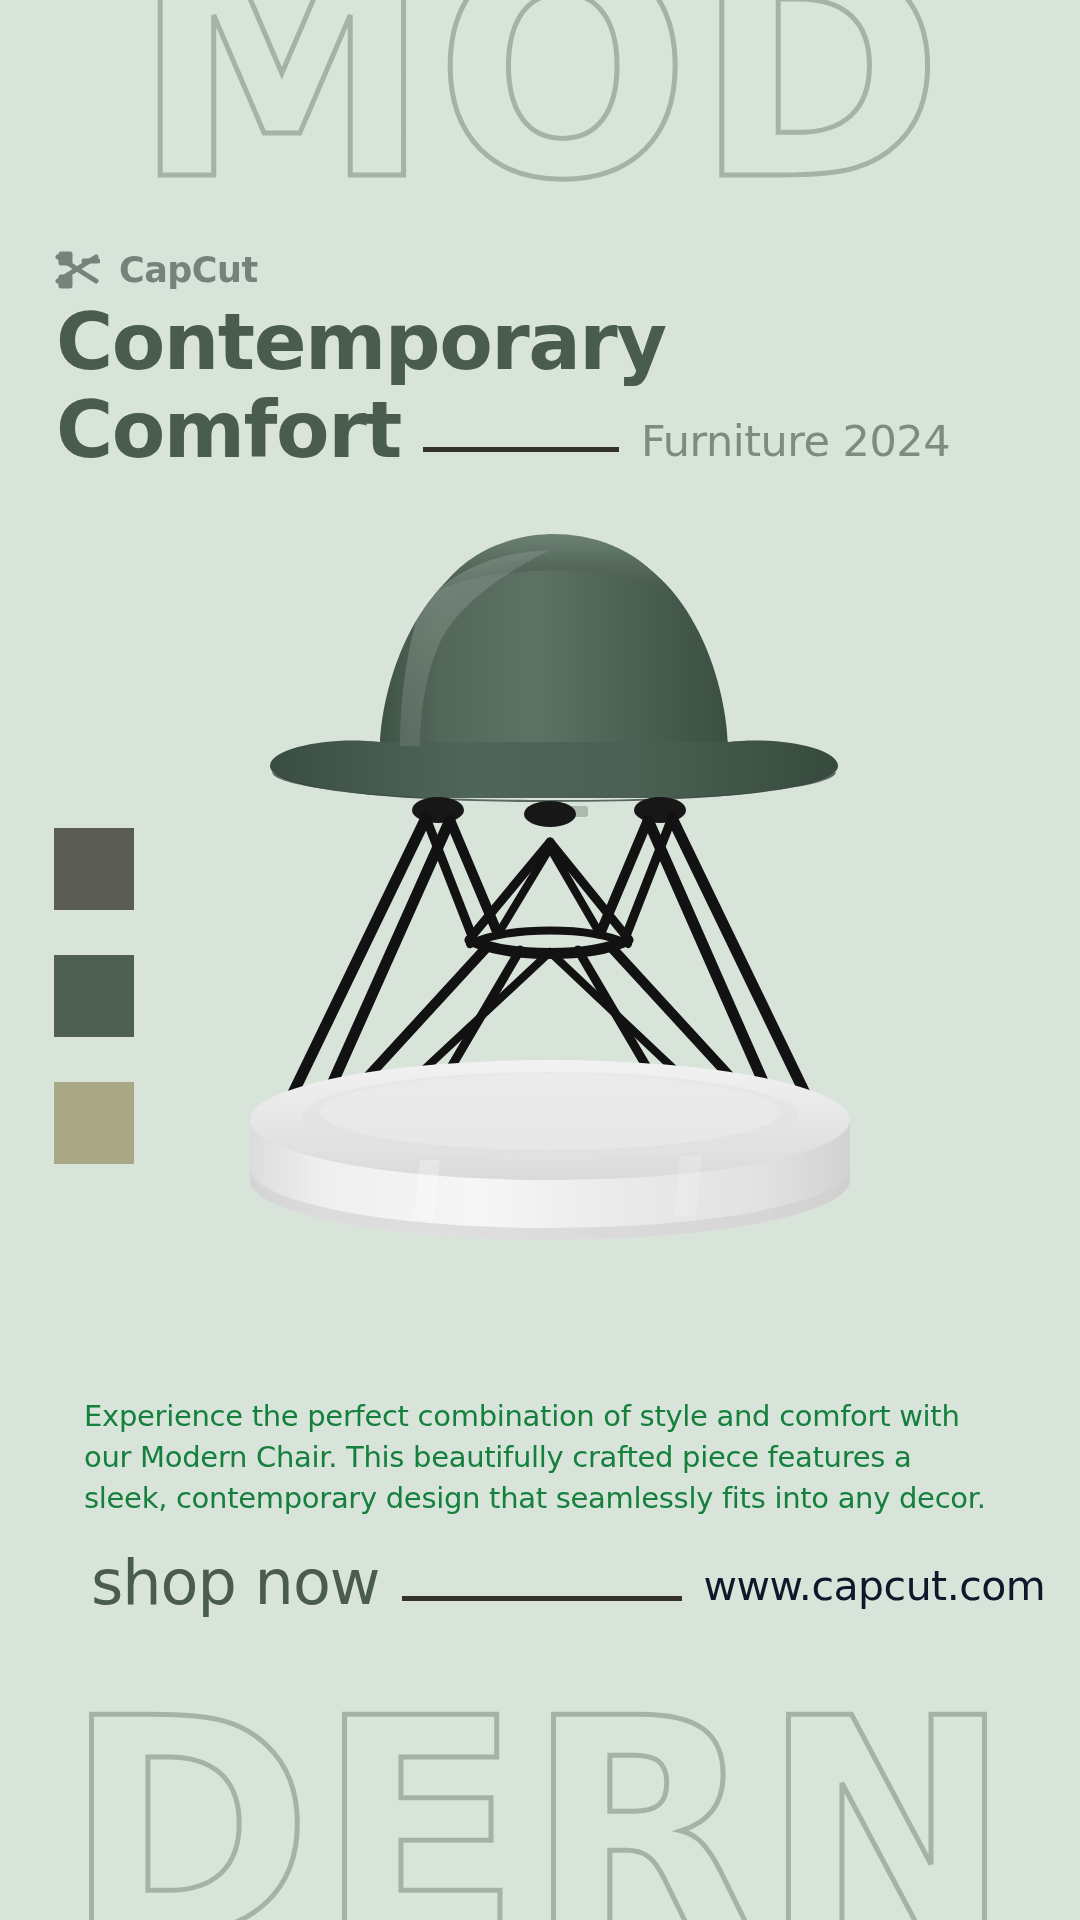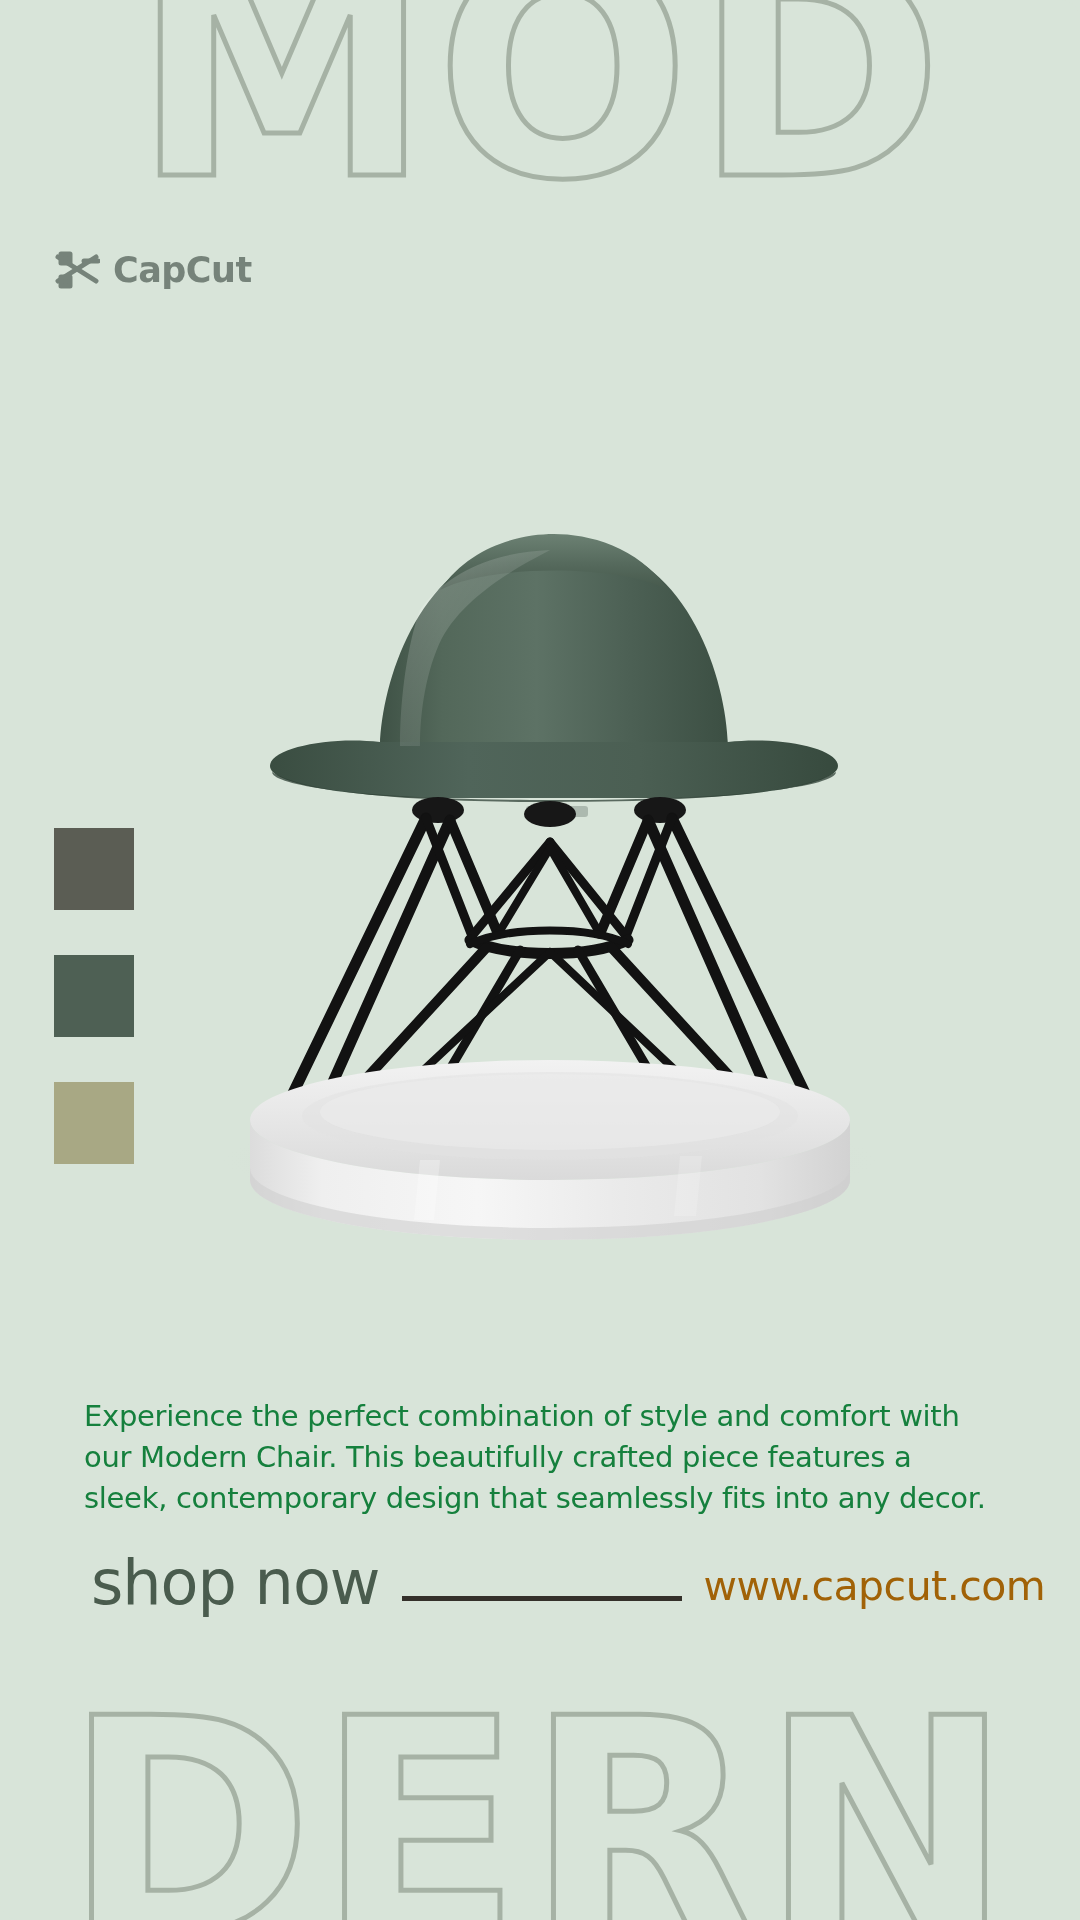--- a/index.html
+++ b/index.html
@@ -34,21 +34,21 @@
     user-select:none;
     white-space:nowrap;
   }
   #word-top    { top:-78px; }
   #word-bottom { top:1680px; }
 
   
   #brand {
     position:absolute;
     left:54px; top:250px;
-    display:flex; align-items:center; gap:13px;justify-content:space-between;
+    display:flex; align-items:center; gap:19px;justify-content:space-between;
   }
   #brand-mark { width:46px; height:38px; display:block; }
   #brand-name {
     font-family:"DejaVu Sans", sans-serif;
     font-size:35px; font-weight:700;
     letter-spacing:-0.5px;
     color:#76837a;
   }
 
   
@@ -131,21 +131,21 @@
   }
   #cta-rule {
     flex:0 0 auto;
     width:280px; height:5px;
     background:#34302a;
     margin:0 22px 13px 22px;
   }
   #cta-url {
     font-family:"DejaVu Sans", sans-serif;
     font-size:41px;
-    color:#a16207;
+    color:#0f172a;
     letter-spacing:-0.5px;
     margin-bottom:4px;
     white-space:nowrap;
   }
 </style>
 </head>
 <body>
 
 <div id="poster">
 
@@ -157,20 +157,28 @@
         <path d="M4 6 L42 30"></path>
         <path d="M4 30 L42 6"></path>
         <path d="M7 3 L7 12 L16 12 L16 3 Z" fill="#76837a"></path>
         <path d="M7 26 L7 35 L16 35 L16 26 Z" fill="#76837a"></path>
         <path d="M30 10 L44 10"></path>
       </g>
     </svg>
     <span id="brand-name">CapCut</span>
   </div>
 
+  <div id="headline">
+    <div class="headline-line">Contemporary</div>
+    <div id="headline-row2">
+      <div class="headline-line">Comfort</div>
+      <div id="headline-rule"></div>
+      <div id="eyebrow">Furniture 2024</div>
+    </div>
+  </div>
 
   <div id="swatches">
     <div class="swatch" style="background:#5b5d54"></div>
     <div class="swatch" style="background:#4e6054"></div>
     <div class="swatch" style="background:#a8a884"></div>
   </div>
 
   <div id="scene">
     <svg viewBox="0 0 840 780">
       <defs>

